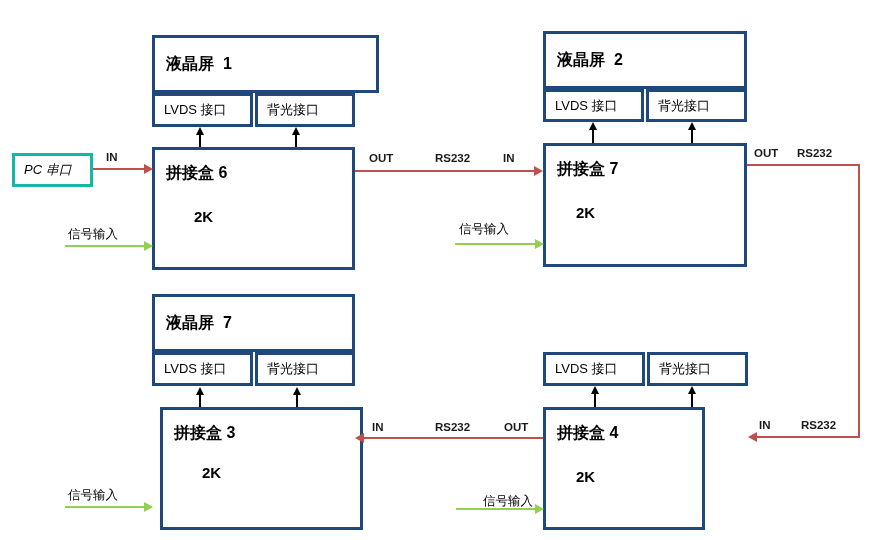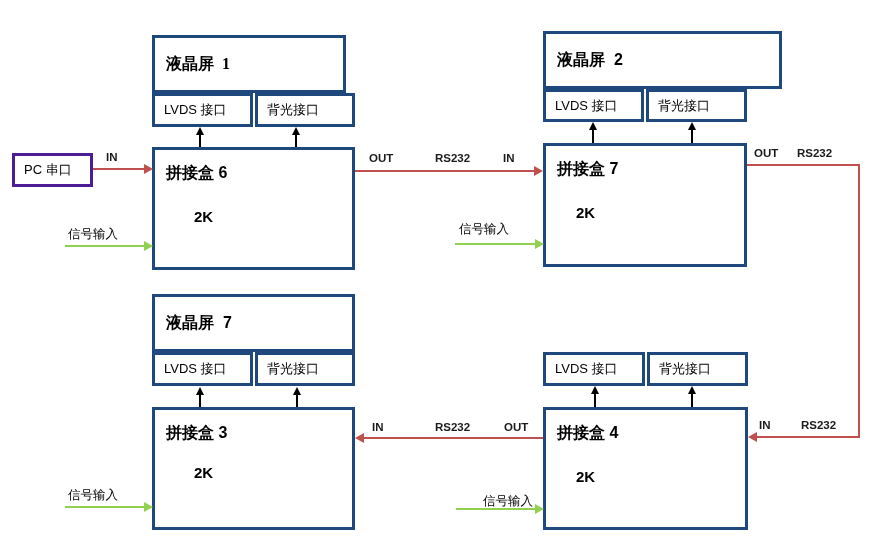--- a/index.html
+++ b/index.html
@@ -6,62 +6,62 @@
   .canvas{
     position:relative;width:883px;height:540px;background:#ffffff;
     font-family:"Liberation Sans","DejaVu Sans",sans-serif;color:#000;overflow:hidden;
   }
   .box{position:absolute;box-sizing:border-box;border:3px solid #1F497D;background:#fff;}
   .screen{display:flex;align-items:center;font-weight:bold;font-size:16px;padding-left:11px;}
   .screen span,.splice-name,.iface span{white-space:pre;}
   .iface{display:flex;align-items:center;font-size:13px;padding-left:9px;}
   .splice-name{position:absolute;font-weight:bold;font-size:16px;left:11px;top:13px;}
   .splice-res{position:absolute;font-weight:bold;font-size:15px;left:39px;top:58px;}
-  .pcbox{position:absolute;box-sizing:border-box;border:3px solid #4c1d95;background:#fff;
-    display:flex;align-items:center;padding-left:9px;font-size:13px;}
+  .pcbox{position:absolute;box-sizing:border-box;border:3px solid #14b8a6;background:#fff;
+    display:flex;align-items:center;padding-left:9px;font-size:13px;font-style:italic;}
   .hline{position:absolute;height:2px;}
   .vline{position:absolute;width:2px;}
   .red{background:#C0504D;}
   .green{background:#92D050;}
   .blk{background:#000;}
   .arr{position:absolute;width:0;height:0;}
   .arr-r{border-top:5px solid transparent;border-bottom:5px solid transparent;border-left:9px solid #C0504D;}
   .arr-l{border-top:5px solid transparent;border-bottom:5px solid transparent;border-right:9px solid #C0504D;}
   .arr-gr{border-top:5px solid transparent;border-bottom:5px solid transparent;border-left:9px solid #92D050;}
   .arr-up{border-left:4px solid transparent;border-right:4px solid transparent;border-bottom:8px solid #000;}
   .io{position:absolute;font-size:11.5px;font-weight:bold;color:#1a1a1a;text-align:center;}
   .sig{position:absolute;font-size:12.5px;}
 </style>
 </head>
 <body>
 
 <div class="canvas">
 
-  <div class="box screen" style="left:152px;top:35px;width:194px;height:58px;font-family:Liberation Serif, serif;">
+  <div class="box screen" style="left:152px;top:35px;width:227px;height:58px;">
     <span>液晶屏  1</span>
   </div>
   <div class="box iface" style="left:152px;top:93px;width:101px;height:34px;">
     <span>LVDS 接口</span>
   </div>
   <div class="box iface" style="left:255px;top:93px;width:100px;height:34px;">
     <span>背光接口</span>
   </div>
   <div class="box" style="left:152px;top:147px;width:203px;height:123px;">
     <span class="splice-name">拼接盒 6</span>
     <span class="splice-res">2K</span>
   </div>
   <div class="vline blk" style="left:199px;top:134px;height:13px;"></div>
   <div class="arr arr-up" style="left:196px;top:127px;"></div>
   <div class="vline blk" style="left:295px;top:134px;height:13px;"></div>
   <div class="arr arr-up" style="left:292px;top:127px;"></div>
   <span class="sig" style="left:68px;top:226px;">信号输入</span>
   <div class="hline green" style="left:65px;top:245px;width:79px;"></div>
   <div class="arr arr-gr" style="left:144px;top:241px;"></div>
 
-  <div class="box screen" style="left:543px;top:31px;width:239px;height:58px;">
+  <div class="box screen" style="left:543px;top:31px;width:204px;height:58px;">
     <span>液晶屏  2</span>
   </div>
   <div class="box iface" style="left:543px;top:89px;width:101px;height:33px;">
     <span>LVDS 接口</span>
   </div>
   <div class="box iface" style="left:646px;top:89px;width:101px;height:33px;">
     <span>背光接口</span>
   </div>
   <div class="box" style="left:543px;top:143px;width:204px;height:124px;">
     <span class="splice-name">拼接盒 7</span>
@@ -77,39 +77,39 @@
 
   <div class="box screen" style="left:152px;top:294px;width:203px;height:58px;">
     <span>液晶屏  7</span>
   </div>
   <div class="box iface" style="left:152px;top:352px;width:101px;height:34px;">
     <span>LVDS 接口</span>
   </div>
   <div class="box iface" style="left:255px;top:352px;width:100px;height:34px;">
     <span>背光接口</span>
   </div>
-  <div class="box" style="left:152px;top:407px;width:203px;height:123px;padding-left:36px;">
+  <div class="box" style="left:160px;top:407px;width:203px;height:123px;padding-left:36px;">
     <span class="splice-name">拼接盒 3</span>
     <span class="splice-res" style="top:54px;">2K</span>
   </div>
   <div class="vline blk" style="left:199px;top:394px;height:13px;"></div>
   <div class="arr arr-up" style="left:196px;top:387px;"></div>
   <div class="vline blk" style="left:296px;top:394px;height:13px;"></div>
   <div class="arr arr-up" style="left:293px;top:387px;"></div>
   <span class="sig" style="left:68px;top:487px;">信号输入</span>
   <div class="hline green" style="left:65px;top:506px;width:79px;"></div>
   <div class="arr arr-gr" style="left:144px;top:502px;"></div>
 
   <div class="box iface" style="left:543px;top:352px;width:102px;height:34px;">
     <span>LVDS 接口</span>
   </div>
   <div class="box iface" style="left:647px;top:352px;width:101px;height:34px;">
     <span>背光接口</span>
   </div>
-  <div class="box" style="left:543px;top:407px;width:205px;height:123px;">
+  <div class="box" style="left:543px;top:407px;width:162px;height:123px;">
     <span class="splice-name">拼接盒 4</span>
     <span class="splice-res" style="left:30px;">2K</span>
   </div>
   <div class="vline blk" style="left:594px;top:393px;height:14px;"></div>
   <div class="arr arr-up" style="left:591px;top:386px;"></div>
   <div class="vline blk" style="left:691px;top:393px;height:14px;"></div>
   <div class="arr arr-up" style="left:688px;top:386px;"></div>
   <span class="sig" style="left:483px;top:493px;">信号输入</span>
   <div class="hline green" style="left:456px;top:508px;width:79px;"></div>
   <div class="arr arr-gr" style="left:535px;top:504px;"></div>

